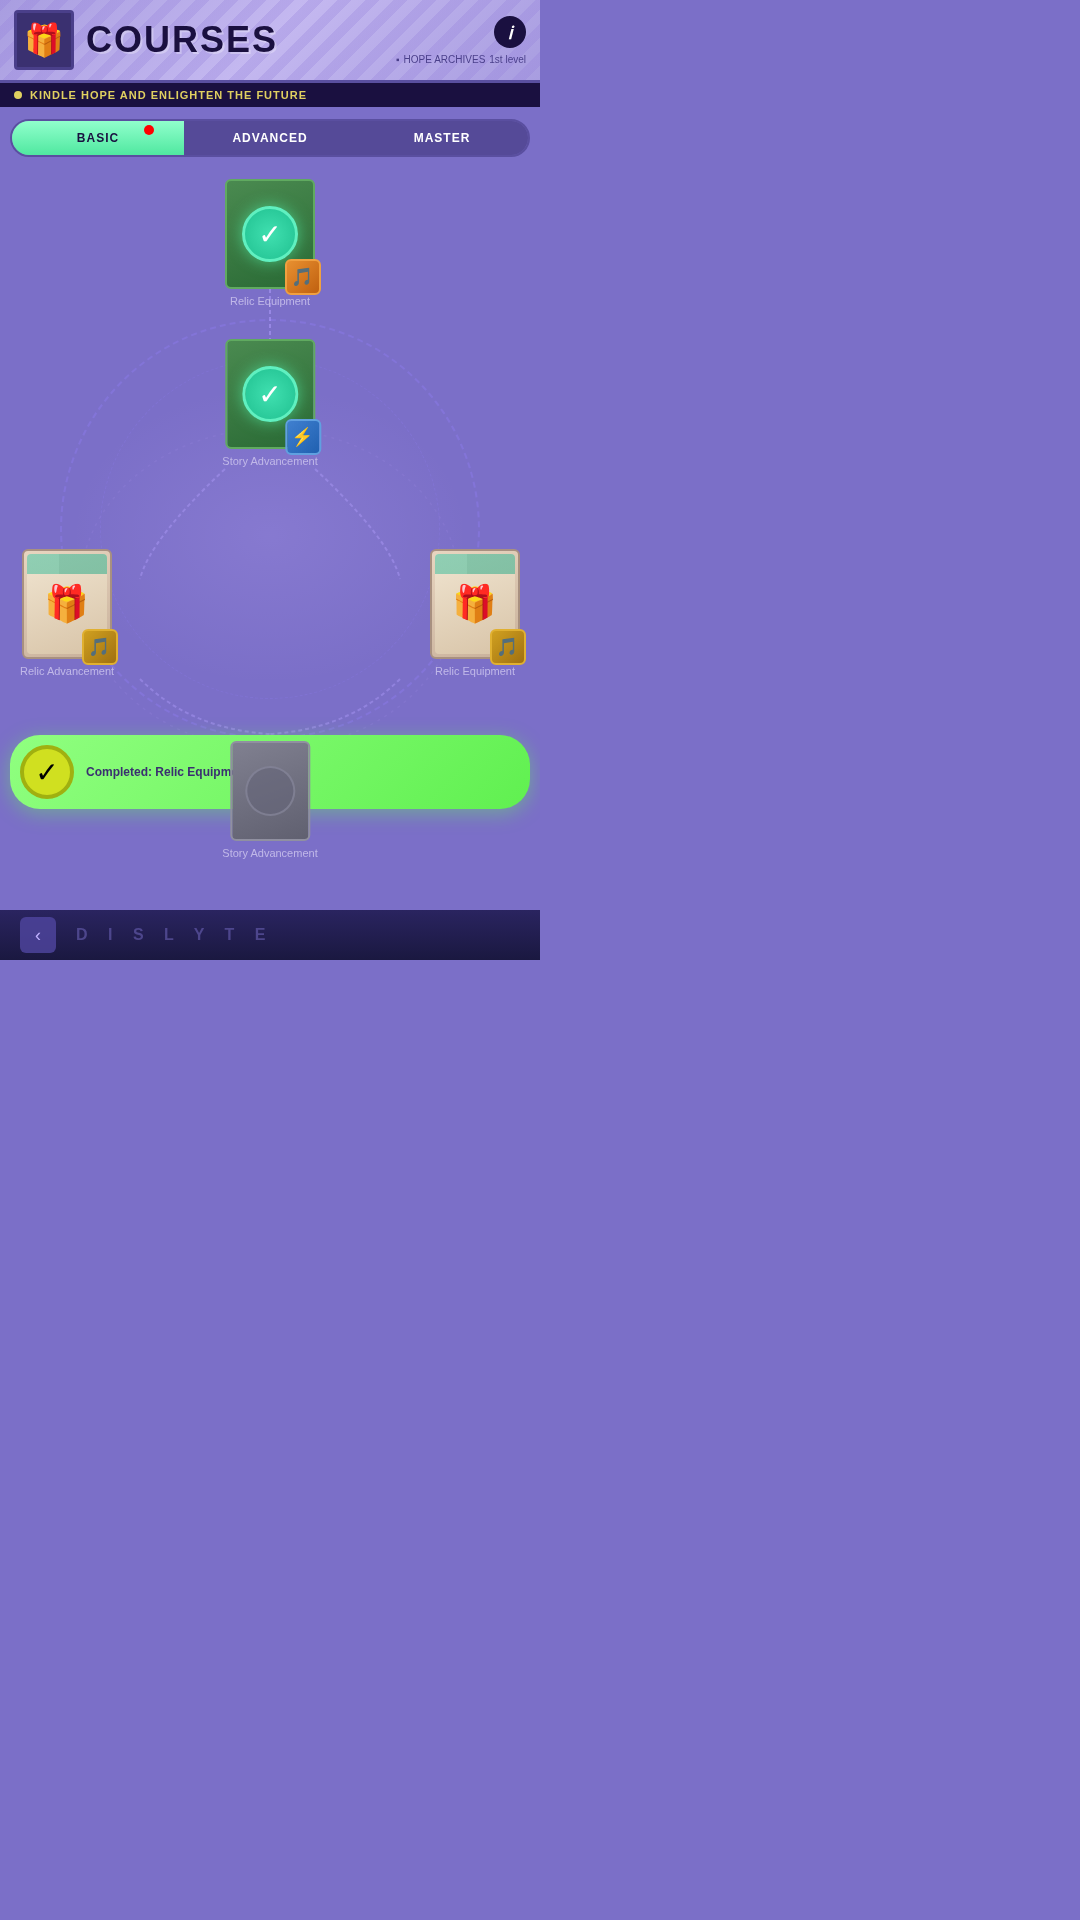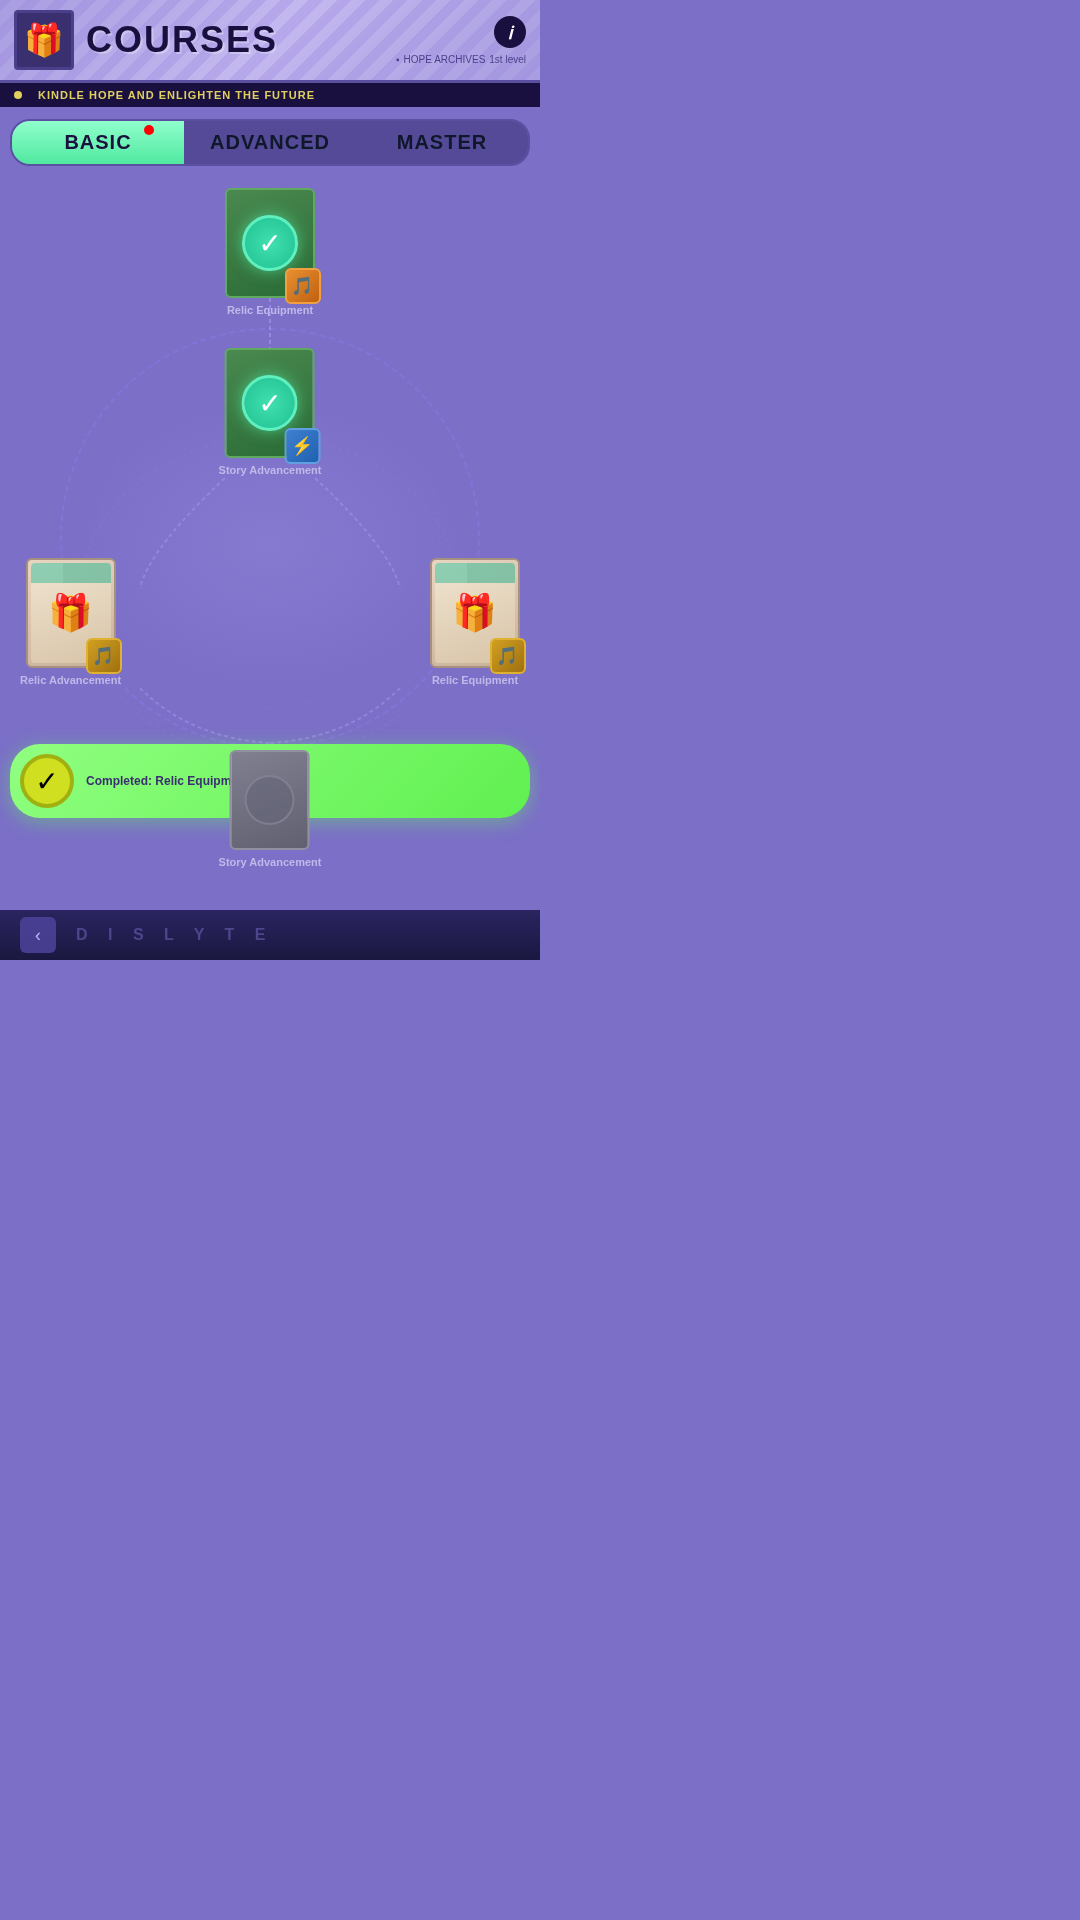--- a/index.html
+++ b/index.html
@@ -98,55 +98,55 @@
     .ticker-bar {
       background: #1a1040;
       padding: 6px 14px;
       color: #e0d060;
       font-size: 11px;
       font-weight: 900;
       letter-spacing: 1px;
       text-transform: uppercase;
       display: flex;
       align-items: center;
-      gap: 16px;
+      gap: 8px;
     }
     .ticker-dot {
       width: 8px;
       height: 8px;
       background: #e0d060;
       border-radius: 50%;
     }
 
     
     .tab-bar {
       display: flex;
       margin: 12px 10px;
       border-radius: 20px;
       overflow: hidden;
       border: 2px solid #5a4fa0;
     }
     .tab {
       flex: 1;
       padding: 10px 0;
       text-align: center;
-      font-size: 20px;
+      font-size: 12px;
       font-weight: 900;
       text-transform: uppercase;
       letter-spacing: 1px;
       cursor: pointer;
       position: relative;
     }
     .tab-active {
       background: linear-gradient(180deg, #90ffcc, #50e8a0);
       color: #1a1040;
     }
     .tab-inactive {
       background: rgba(60, 50, 120, 0.6);
-      color: #0f172a;
+      color: #ffffff;
     }
     .tab-notification {
       position: absolute;
       top: 4px;
       right: 30px;
       width: 10px;
       height: 10px;
       background: red;
       border-radius: 50%;
     }
@@ -216,21 +216,21 @@
       background: linear-gradient(160deg, #4a8a50, #2a6a35);
       border: 2px solid #60aa60;
     }
     .node-card-gift {
       background: linear-gradient(160deg, #e8d5c0, #c8b09a);
       border: 2px solid #a89080;
     }
     .node-label {
       font-size: 11px;
       color: #c0b8e8;
-      font-weight: 700;
+      font-weight: 400;
     }
 
     
     .check-circle {
       width: 56px;
       height: 56px;
       border-radius: 50%;
       background: radial-gradient(circle, #40e0b0, #20c090);
       border: 3px solid #60f0c0;
       display: flex;

